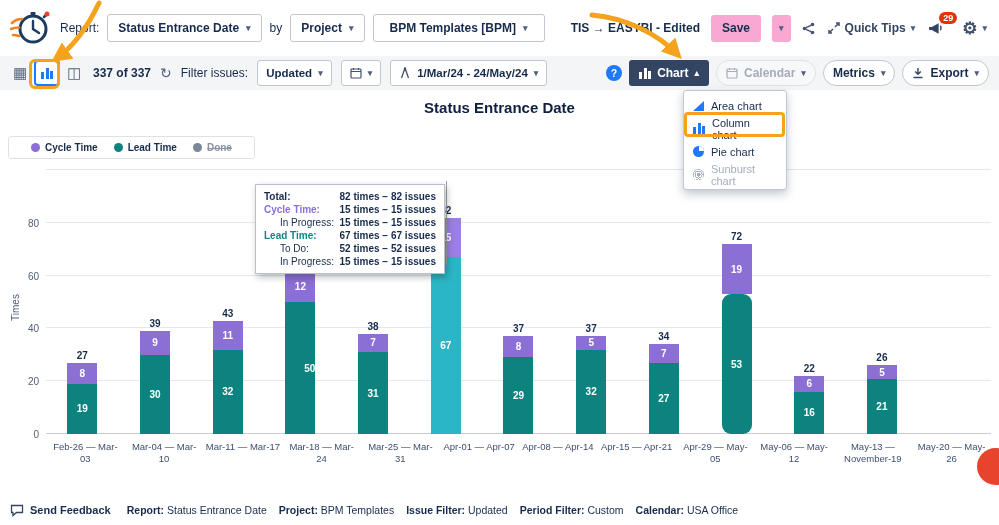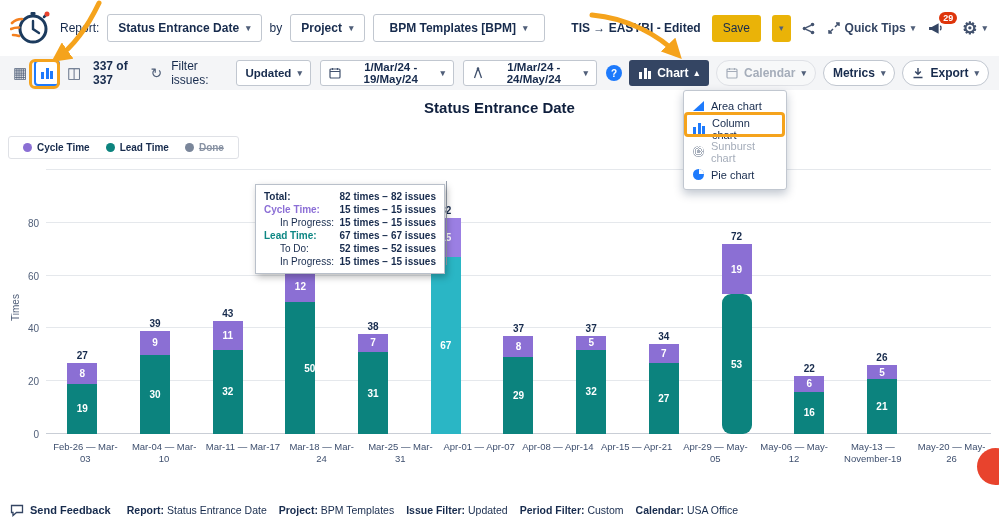--- a/index.html
+++ b/index.html
@@ -10,21 +10,21 @@
 
   
   .topbar{position:absolute;top:0;left:0;right:0;height:56px;display:flex;align-items:center;gap:8px;padding:0 10px;background:#fff}
   .logo{flex:0 0 auto;display:inline-flex}
   .lbl{color:#172b4d;font-size:12px}
   .dd{display:inline-flex;align-items:center;gap:7px;background:#fff;border:1px solid #c1c7d0;border-radius:3px;height:28px;padding:0 10px;font-size:12px;font-weight:600;color:#172b4d}
   .dd .caret{color:#505f79;font-size:9px}
   .dd.wide{padding:0 16px}
   .right{margin-left:auto;display:flex;align-items:center;gap:11px}
   .ws{font-weight:700;font-size:12px;color:#172b4d}
-  .btn-subtle{background:#eab308;border:none;border-radius:3px;height:27px;padding:0 11px;font-size:12px;font-weight:400;color:#172b4d;display:inline-flex;align-items:center;gap:5px}
+  .btn-subtle{background:#f9a8d4;border:none;border-radius:3px;height:27px;padding:0 11px;font-size:12px;font-weight:700;color:#172b4d;display:inline-flex;align-items:center;gap:5px}
   .btn-subtle.caretonly{padding:0 7px;font-size:9px;color:#505f79}
   .ghost{background:none;border:none;display:inline-flex;align-items:center;gap:5px;font-size:12px;font-weight:600;color:#344563;padding:0 2px;height:27px}
   .ghost .caret{font-size:9px;color:#505f79}
   .hicon{display:inline-flex;align-items:center;cursor:pointer}
   .bell{position:relative;display:inline-flex;cursor:pointer;padding-right:4px}
   .badge{position:absolute;top:-9px;right:-8px;background:#de350b;color:#fff;font-size:9px;font-weight:700;border-radius:8px;padding:1px 4px;line-height:10px}
   .gear-glyph{font-size:17px;color:#42526e;line-height:1}
 
   
   .toolbar{position:absolute;top:56px;left:0;right:0;height:34px;background:#f4f5f7;display:flex;align-items:center;gap:9px;padding:0 10px}
@@ -53,21 +53,21 @@
   .icon-cols::before{content:"";position:absolute;left:0;bottom:0;width:3px;height:7px;background:#1d7afc}
   .icon-cols::after{content:"";position:absolute;left:4.5px;bottom:0;width:3px;height:11px;background:#1d7afc}
   .icon-cols.white{background:linear-gradient(#fff,#fff) no-repeat right bottom/3px 8px}
   .icon-cols.white::before,.icon-cols.white::after{background:#fff}
   .icon-pie{width:11px;height:11px;border-radius:50%;background:#1d7afc;position:relative;overflow:hidden}
   .icon-pie::after{content:"";position:absolute;right:-1px;top:-1px;width:6px;height:6px;background:#fff}
   .icon-sun{width:11px;height:11px;border-radius:50%;background:radial-gradient(circle,#a5adba 0 2px,#fff 2px 3px,#a5adba 3px 4px,#fff 4px 5px,#a5adba 5px)}
 
   
   .chart-title{position:absolute;top:99px;left:0;width:100%;text-align:center;font-weight:700;font-size:15px;color:#0f1f3d;z-index:1}
-  .legend{position:absolute;left:8px;top:136px;display:flex;gap:16px;align-items:flex-start;border:1px solid #dfe1e6;border-radius:3px;background:#fff;padding:5px 14px;font-size:10px;z-index:2}
+  .legend{position:absolute;left:8px;top:136px;display:flex;gap:16px;align-items:flex-start;border:1px solid #dfe1e6;border-radius:3px;background:#fff;padding:5px 22px;font-size:10px;z-index:2}
   .legend-item{display:flex;align-items:center;cursor:pointer;color:#172b4d;font-weight:600}
   .legend-item.off{color:#8993a4;text-decoration:line-through}
   .legend-dot{width:9px;height:9px;border-radius:50%;display:inline-block;margin-right:5px}
   .chart-wrap{position:absolute;left:8px;top:170px;width:983px}
   .plot-row{display:flex}
   .y-axis{width:38px;position:relative;height:264px;flex:0 0 auto}
   .ytick{position:absolute;right:7px;transform:translateY(50%);font-size:10px;color:#505f79}
   .ylabel{position:absolute;left:-6px;top:132px;transform:rotate(-90deg);font-size:10px;color:#505f79;z-index:1}
   .plot-area{flex:1;position:relative;height:264px;display:flex;align-items:flex-end}
   .gridline{position:absolute;left:0;right:0;height:1px;background:#e5e8ec}
@@ -186,21 +186,20 @@
       <span>Updated</span>
       <span class="caret">▾</span>
     </button>
     <button class="tb-dd">
       <span class="hicon">
         <svg width="12" height="12" viewBox="0 0 12 12">
             <rect x="1" y="2" width="10" height="9" rx="1" fill="none" stroke="#42526e" stroke-width="1.2"></rect>
             <path d="M1 4.5h10M3.5 1v2M8.5 1v2" stroke="#42526e" stroke-width="1.2"></path>
           </svg>
       </span>
-      <span>1/Mar/24 - 19/May/24</span>
       <span class="caret">▾</span>
     </button>
     <button class="tb-dd">
       <span class="hicon">
         <svg width="12" height="12" viewBox="0 0 12 12">
             <path d="M6 1L2.5 11M6 1l3.5 10M6 1v3" stroke="#42526e" stroke-width="1.3" fill="none"></path>
             <circle cx="6" cy="1.5" r="1.2" fill="#42526e"></circle>
           </svg>
       </span>
       <span>1/Mar/24 - 24/May/24</span>
@@ -241,27 +240,27 @@
 
   <div class="menu">
       <div class="menu-item">
         <span class="micon icon-area"></span>
         <span>Area chart</span>
       </div>
       <div class="menu-item">
         <span class="micon icon-cols"></span>
         <span>Column chart</span>
       </div>
+      <div class="menu-item">
+        <span class="micon icon-pie"></span>
+        <span>Pie chart</span>
+      </div>
       <div class="menu-item disabled">
         <span class="micon icon-sun"></span>
         <span>Sunburst chart</span>
-      </div>
-      <div class="menu-item">
-        <span class="micon icon-pie"></span>
-        <span>Pie chart</span>
       </div>
     </div>
 
   <div class="chart-title">Status Entrance Date</div>
   <div class="legend">
       <span class="legend-item">
         <span class="legend-dot" style="background: rgb(139, 111, 212);"></span>
         <span>Cycle Time</span>
       </span>
       <span class="legend-item">

